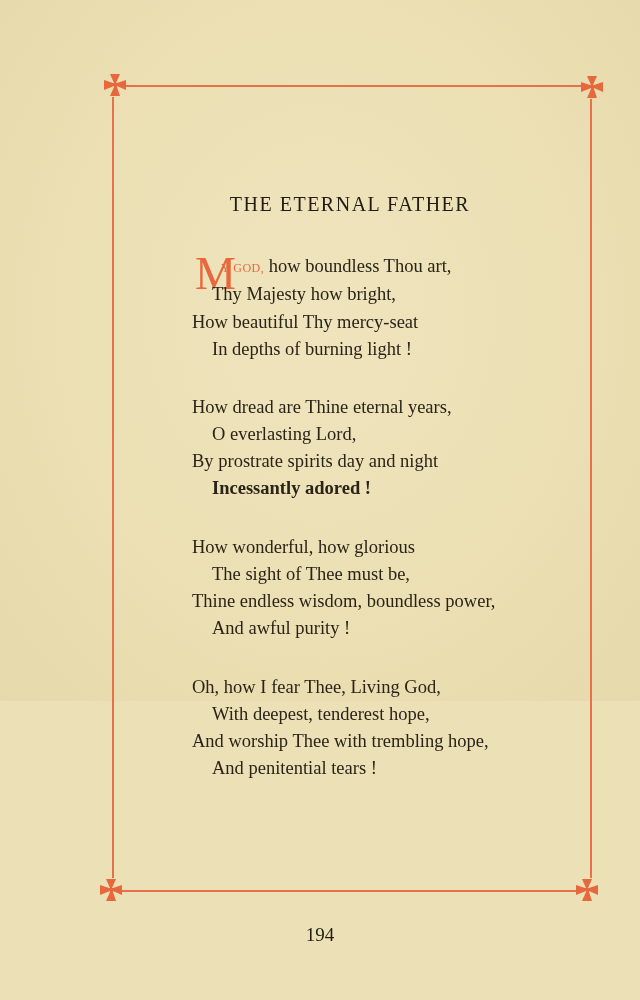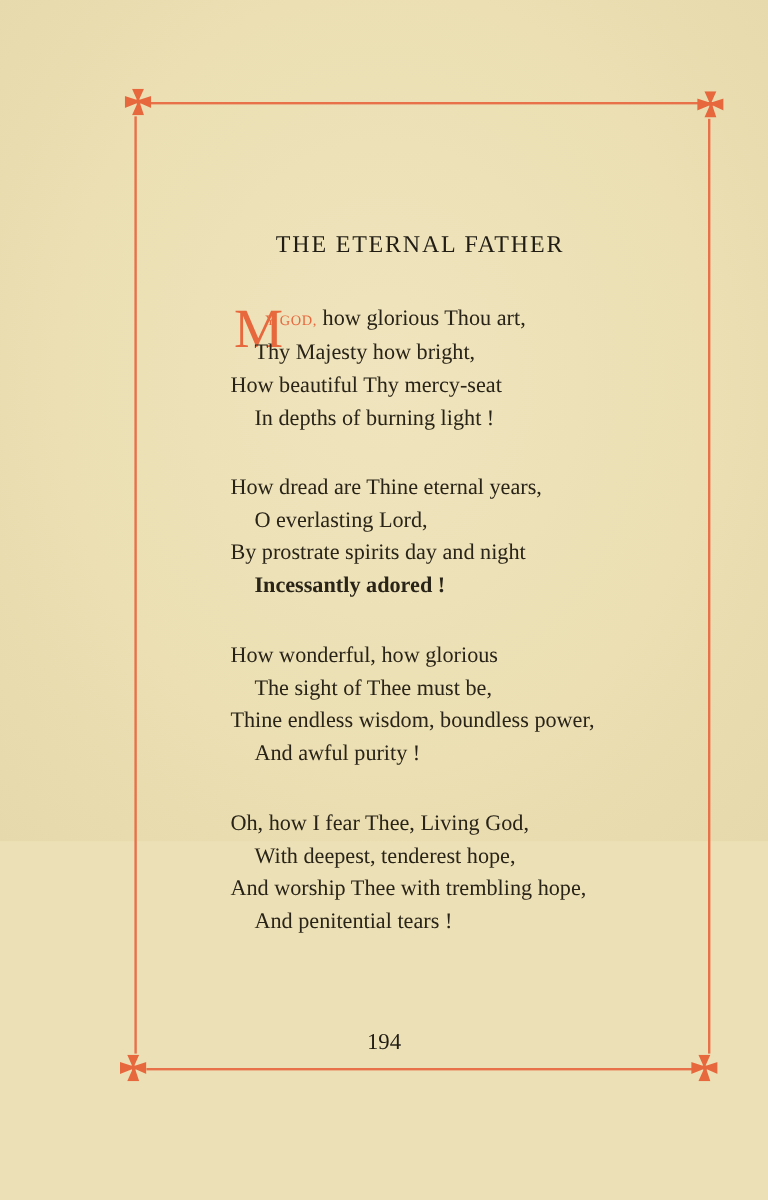--- a/index.html
+++ b/index.html
@@ -69,21 +69,21 @@
     }
     .smallcaps {
       color: #e8683e;
       font-size: 12px;
       letter-spacing: 0.5px;
       margin-top: 16px;
     }
     .page-number {
       position: absolute;
       left: 0; width: 640px;
-      top: 858px;
+      top: 924px;
       text-align: center;
       font-size: 19px;
       color: #221d14;
     }
   </style>
 </head>
 <body>
 
 <div class="page">
 
@@ -114,21 +114,21 @@
   </div>
 
   <div class="title">THE ETERNAL FATHER</div>
 
   <div class="dropcap">M</div>
 
   <div class="poem">
 
     <div class="line" style="top:256px; left:29px;">
       <span class="smallcaps">Y GOD,</span>
-      <span>how glorious Thou art,</span>
+      <span>how boundless Thou art,</span>
     </div>
     <div class="line indent" style="top:284px;">Thy Majesty how bright,</div>
     <div class="line" style="top:312px;">How beautiful Thy mercy-seat</div>
     <div class="line indent" style="top:339px;">In depths of burning light !</div>
 
     <div class="line" style="top:397px;">How dread are Thine eternal years,</div>
     <div class="line indent" style="top:424px;">O everlasting Lord,</div>
     <div class="line" style="top:451px;">By prostrate spirits day and night</div>
     <div class="line indent" style="top:478px;font-weight:bold;">Incessantly adored !</div>
 

